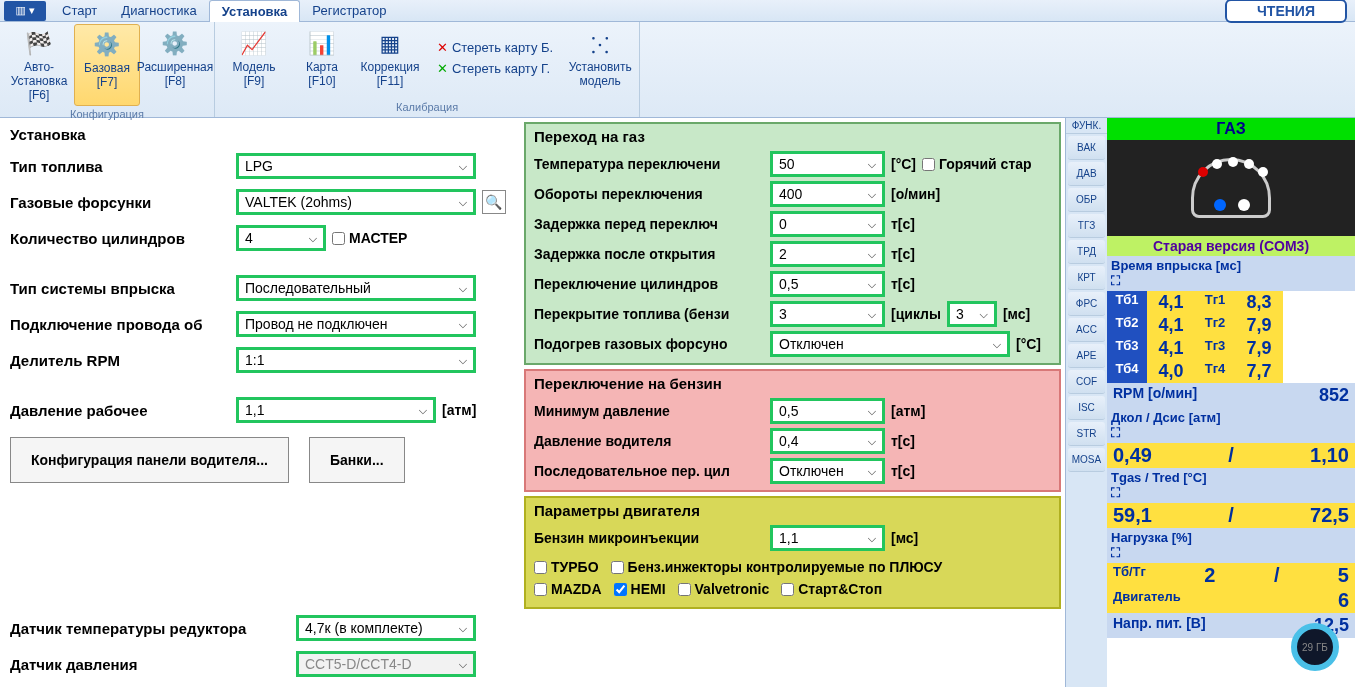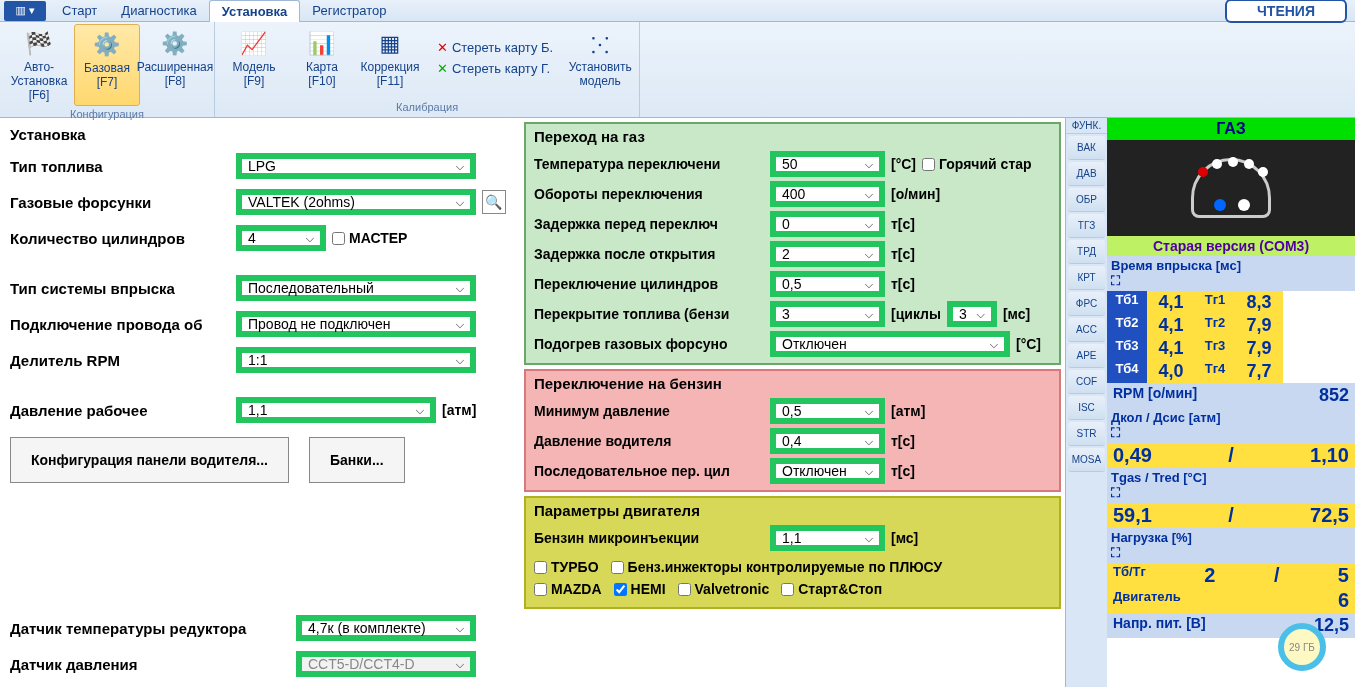--- a/index.html
+++ b/index.html
@@ -26,21 +26,21 @@
 
 .main { display: flex; height: calc(687px - 118px); }
 .left-col { width: 520px; padding: 8px 10px; display: flex; flex-direction: column; gap: 6px; }
 .mid-col { width: 545px; padding: 4px; display: flex; flex-direction: column; gap: 4px; }
 .side-tabs { width: 42px; background: #d8e6f5; border-left: 1px solid #a0b8d8; }
 .right-col { width: 248px; }
 
 .section-title { font-weight: bold; font-size: 15px; color: #000; margin-bottom: 2px; }
 .form-row { display: flex; align-items: center; gap: 6px; min-height: 30px; }
 .form-label { width: 220px; font-size: 15px; font-weight: bold; }
-.combo { flex: 0 0 200px; height: 26px; border: 6px solid #22c55e; padding: 2px 6px; font-size: 14px; background: #fff; display: flex; align-items: center; justify-content: space-between; text-align: center; }
+.combo { flex: 0 0 200px; height: 26px; border: 3px solid #22c55e; padding: 2px 6px; font-size: 14px; background: #fff; display: flex; align-items: center; justify-content: space-between; text-align: center; }
 .combo::after { content: "⌵"; font-size: 11px; color: #555; }
 .combo.small { flex: 0 0 90px; }
 .combo.med { flex: 0 0 240px; }
 .combo.disabled { color: #888; background: #f2f2f2; }
 .unit { font-size: 14px; font-weight: bold; }
 .cbx { display: flex; align-items: center; gap: 4px; font-size: 14px; font-weight: bold; }
 .search-btn { width: 24px; height: 24px; border: 1px solid #888; background: #fff; display: flex; align-items: center; justify-content: center; color: #c00; font-size: 14px; }
 
 .btn { border: 1px solid #888; background: #f5f5f5; padding: 14px 20px; font-size: 14px; font-weight: bold; cursor: pointer; }
 
@@ -68,21 +68,21 @@
 .stat-grid { display: grid; grid-template-columns: 40px 48px 40px 48px; }
 .cell { text-align: center; font-weight: bold; padding: 1px 2px; }
 .cell.lab { background: #2050c0; color: #fff; font-size: 13px; }
 .cell.lab-y { background: #ffe040; color: #0030a0; font-size: 13px; }
 .cell.val { background: #ffe040; color: #0030a0; font-size: 18px; }
 .stat-row { display: flex; background: #ffe040; color: #0030a0; font-weight: bold; padding: 1px 6px; justify-content: space-between; font-size: 20px; align-items: flex-start; }
 .stat-row .sl { font-size: 13px; }
 .blue-row { background: #c8d8f0; color: #0030a0; font-weight: bold; display: flex; justify-content: space-between; padding: 2px 6px; font-size: 18px; }
 .blue-row .sl{font-size:14px}
 
-.floating-badge { position: absolute; right: 29px; bottom: 16px; width: 48px; height: 48px; border-radius: 50%; border: 6px solid #4ac0e8; background: #fef9c3; display: flex; align-items: center; justify-content: center; font-size: 10px; color: #888; }
+.floating-badge { position: absolute; right: 16px; bottom: 16px; width: 48px; height: 48px; border-radius: 50%; border: 6px solid #4ac0e8; background: #0f172a; display: flex; align-items: center; justify-content: center; font-size: 10px; color: #888; }
 </style>
 </head>
 <body>
 
 <div class="ribbon-tabs">
   <div class="app-btn">▥ ▾</div>
   <div class="ribbon-tab">Старт</div>
   <div class="ribbon-tab">Диагностика</div>
   <div class="ribbon-tab active">Установка</div>
   <div class="ribbon-tab">Регистратор</div>

